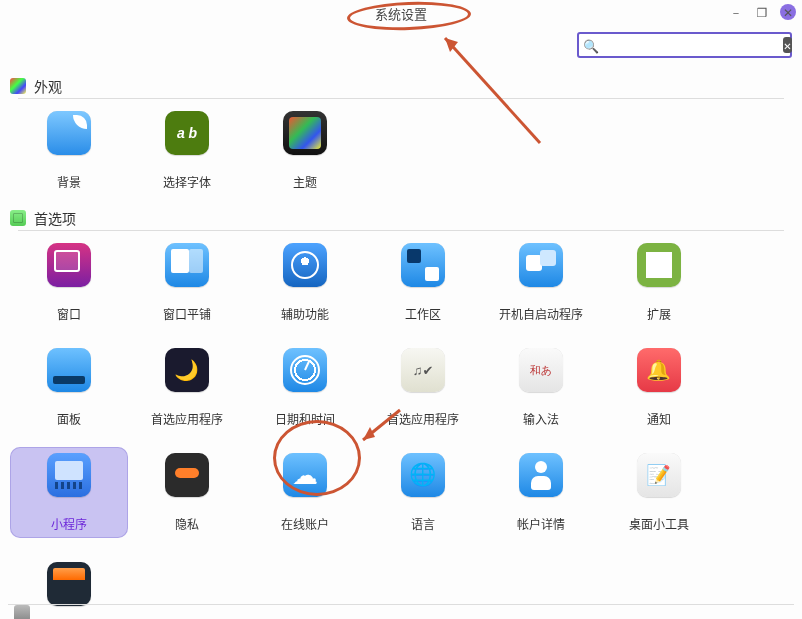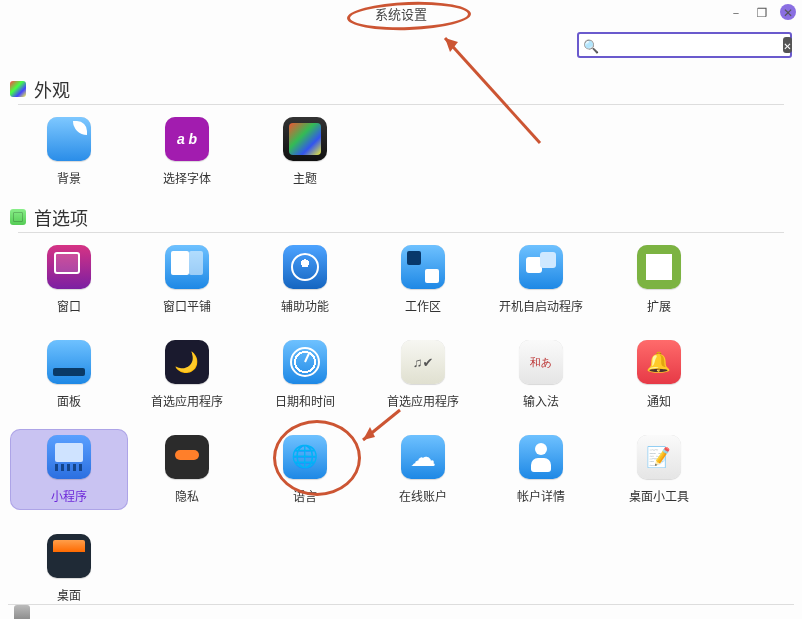--- a/index.html
+++ b/index.html
@@ -15,41 +15,41 @@
   
   .searchrow { display:flex; justify-content:flex-end; padding:4px 10px 8px; }
   .searchbox { width:215px; height:26px; border:2px solid #6a5acd; border-radius:3px; background:#fff; display:flex; align-items:center; padding:0 4px; }
   .searchbox .mag { color:#888; font-size:13px; margin-right:4px;}
   .searchbox input { flex:1; border:none; outline:none; font-size:13px; background:transparent;}
   .searchbox .clear { width:18px;height:16px;border-radius:3px;background:#555;color:#fff;display:flex;align-items:center;justify-content:center;font-size:10px;cursor:pointer;}
 
   .hr { height:1px; background:#ddd; margin:0 8px; }
 
   .section { padding:6px 10px 10px; }
-  .section-header { display:flex; align-items:center; gap:8px; font-size:18px; color:#333; padding:4px 0 2px; }
+  .section-header { display:flex; align-items:center; gap:8px; font-size:14px; color:#333; padding:4px 0 2px; }
   .section-icon { width:16px;height:16px;border-radius:3px;display:inline-block;}
   .icon-appearance { background:linear-gradient(135deg,#f44,#4f4 40%,#44f 70%,#ff4);}
   .icon-pref { background:linear-gradient(#8e8,#5c5); position:relative;}
   .icon-pref::before{content:'';position:absolute;left:3px;right:3px;top:3px;bottom:3px;border:1px solid rgba(0,0,0,.2);border-radius:1px;}
 
   .grid { display:grid; grid-template-columns: repeat(6, 118px); row-gap:18px; padding:6px 0 0; }
   .item { display:flex; flex-direction:column; align-items:center; padding:6px 4px 2px; cursor:pointer; border-radius:6px; }
   .icon-wrap { width:44px;height:44px;border-radius:10px; display:flex;align-items:center;justify-content:center; box-shadow:0 1px 2px rgba(0,0,0,.2) inset, 0 1px 1px rgba(0,0,0,.15); position:relative; }
-  .item-label { font-size:12px; color:#333; margin-top:8px; text-align:center; white-space:nowrap;}
+  .item-label { font-size:12px; color:#333; margin-top:18px; text-align:center; white-space:nowrap;}
 
   .sel { background:#c9c3f2; border-radius:10px; padding-bottom:6px; box-shadow:0 0 0 1px rgba(90,70,200,.25) inset;}
   .sel .item-label{ color:#6d28d9;}
 
   
   .ic { width:100%;height:100%;border-radius:10px; display:flex;align-items:center;justify-content:center; font-family:Arial,sans-serif;}
   .ic svg{display:block}
   .i-bg    { background:linear-gradient(#7ec8ff,#2a8de8);}
   .i-bg::after{content:'';position:absolute;right:4px;top:4px;width:14px;height:14px;background:#fff;border-radius:0 10px 0 14px;}
   .i-fx    { background:linear-gradient(#5fb4ff,#1a78d8);}
-  .i-font  { background:#a21caf;color:#fff;font-weight:bold;font-size:14px;}
+  .i-font  { background:#4d7c0f;color:#fff;font-weight:bold;font-size:14px;}
   .i-theme { background:linear-gradient(#333,#111);}
   .i-theme::after{content:'';position:absolute;left:6px;top:6px;right:6px;bottom:6px;background:linear-gradient(135deg,#e53,#3b5 40%,#35e 70%,#ee3);border-radius:4px;}
   .i-gen   { background:linear-gradient(#f5f5f0,#dcdccf);}
   .i-gen::before{content:'';position:absolute;left:9px;top:10px;width:24px;height:10px;border-radius:5px;background:#8bc34a;}
   .i-gen::after{content:'';position:absolute;left:9px;bottom:10px;width:24px;height:10px;border-radius:5px;background:#bbb;}
   .i-win   { background:linear-gradient(#d63384,#7b1fa2);}
   .i-win::after{content:'';position:absolute;left:7px;top:7px;width:22px;height:18px;border:2px solid #fff;border-radius:3px;background:rgba(255,255,255,.15);}
   .i-tile  { background:linear-gradient(#6ec1ff,#1e88e5);}
   .i-tile::before{content:'';position:absolute;left:6px;top:6px;width:18px;height:24px;background:#fff;border-radius:2px;}
   .i-tile::after{content:'';position:absolute;right:6px;top:6px;width:14px;height:24px;background:rgba(255,255,255,.5);border-radius:2px;}
@@ -248,29 +248,29 @@
       <div class="item-label">小程序</div>
     </div>
     <div class="item">
       <div class="icon-wrap">
           <div class="ic i-priv"></div>
         </div>
       <div class="item-label">隐私</div>
     </div>
     <div class="item">
       <div class="icon-wrap">
+          <div class="ic i-cloud"></div>
+        </div>
+      <div class="item-label">在线账户</div>
+    </div>
+    <div class="item">
+      <div class="icon-wrap">
           <div class="ic i-lang"></div>
         </div>
       <div class="item-label">语言</div>
-    </div>
-    <div class="item">
-      <div class="icon-wrap">
-          <div class="ic i-cloud"></div>
-        </div>
-      <div class="item-label">在线账户</div>
     </div>
 
     <div class="item">
       <div class="icon-wrap">
           <div class="ic i-acct"></div>
         </div>
       <div class="item-label">帐户详情</div>
     </div>
     <div class="item">
       <div class="icon-wrap">

